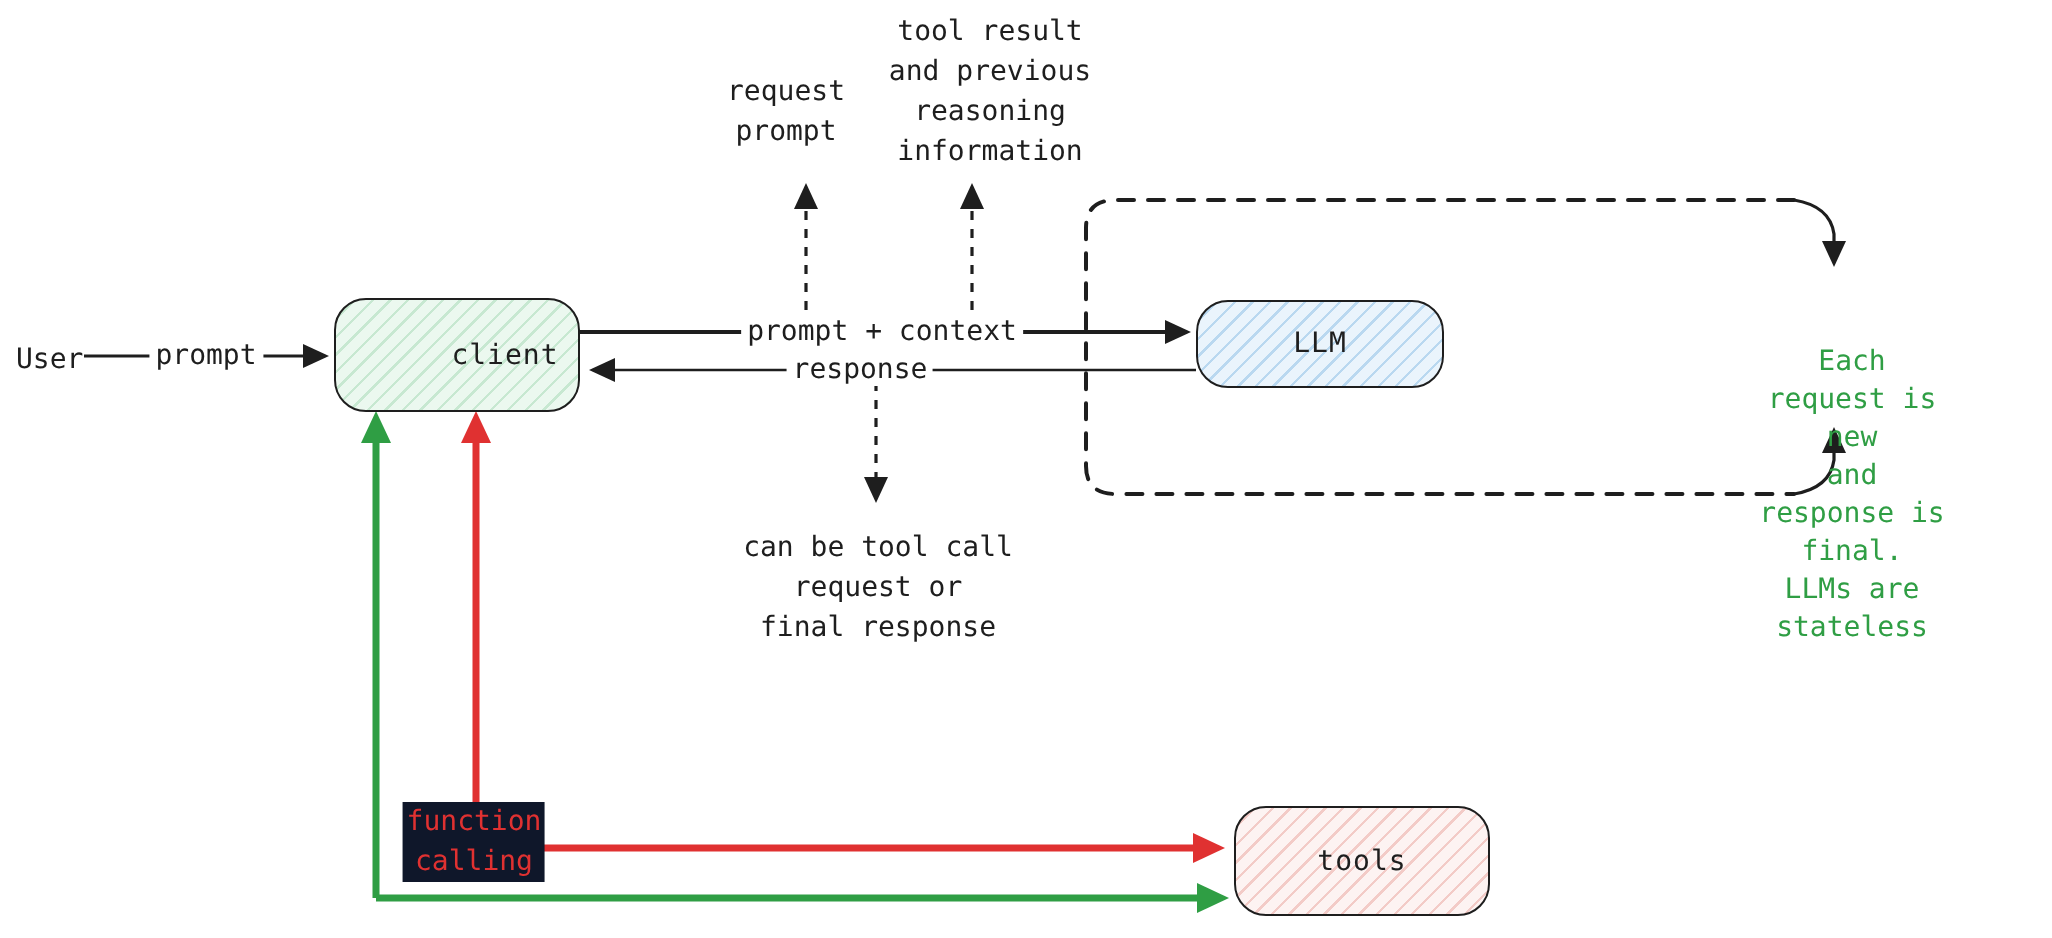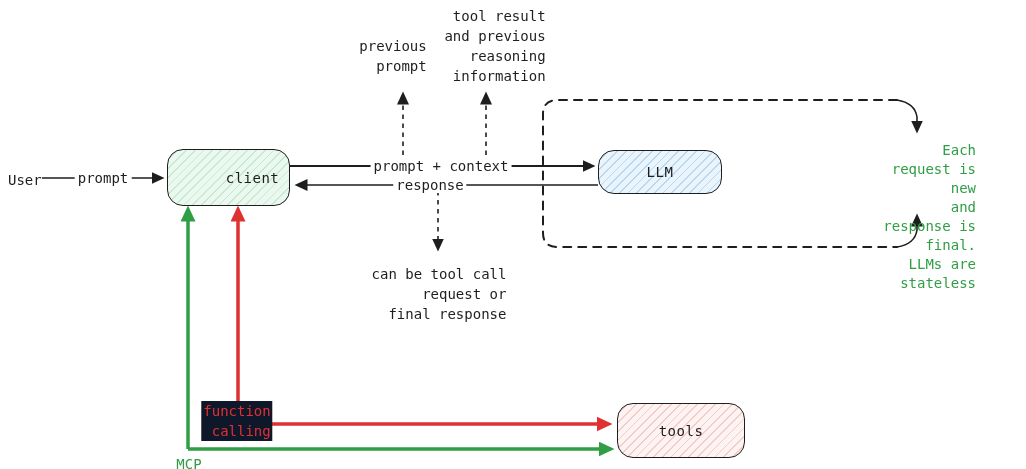--- a/index.html
+++ b/index.html
@@ -16,25 +16,25 @@
     display:flex; align-items:center; justify-content:center;
     letter-spacing:0.5px;
   }
   .node-client { left:167px; top:149px; width:123px; height:57px;
     background:repeating-linear-gradient(135deg, var(--client_hatch,#c7e8d1) 0 1.2px, var(--client_fill,#ebf8ef) 1.2px 6.2px);padding-left:48px; }
   .node-llm { left:598px; top:150px; width:124px; height:44px;
     background:repeating-linear-gradient(135deg, var(--llm_hatch,#b9d8f0) 0 1.2px, var(--llm_fill,#eaf4fc) 1.2px 6.2px); }
   .node-tools { left:617px; top:403px; width:128px; height:55px;
     background:repeating-linear-gradient(135deg, var(--tools_hatch,#f3cbc7) 0 1.2px, var(--tools_fill,#fdf3f2) 1.2px 6.2px); }
 
-  .lbl { position:absolute; text-align:right; white-space:pre-line;
+  .lbl { position:absolute; text-align:center; white-space:pre-line;
          line-height:20px; transform:translateX(-50%); }
   .onln { background:#fff; padding:0 3px; line-height:16px; white-space:nowrap; }
   .left-align { transform:none; text-align:center; }
-  .green { color:var(--green,#2f9e44); }
+  .green { color:var(--green,#2f9e44);margin-top:31px; }
   .red   { color:var(--red,#e03131); }
   .note  { line-height:19px; }
 </style>
 </head>
 <body>
 
 <div class="canvas">
 
   <svg class="overlay">
     <defs>
@@ -80,21 +80,21 @@
   </div>
 
   <div class="lbl left-align" style="left:8px; top:170px;">User</div>
 
   <div class="lbl onln" style="left:103px; top:170px;">prompt</div>
 
   <div class="lbl onln" style="left:441px; top:158px;">prompt + context</div>
 
   <div class="lbl onln" style="left:430px; top:177px;">response</div>
 
-  <div class="lbl" style="left:393px; top:36px;">previous
+  <div class="lbl" style="left:393px; top:36px;">request
 prompt</div>
 
   <div class="lbl" style="left:495px; top:6px;">tool result
 and previous
 reasoning
 information</div>
 
   <div class="lbl" style="left:439px; top:264px;">can be tool call
 request or
 final response</div>

